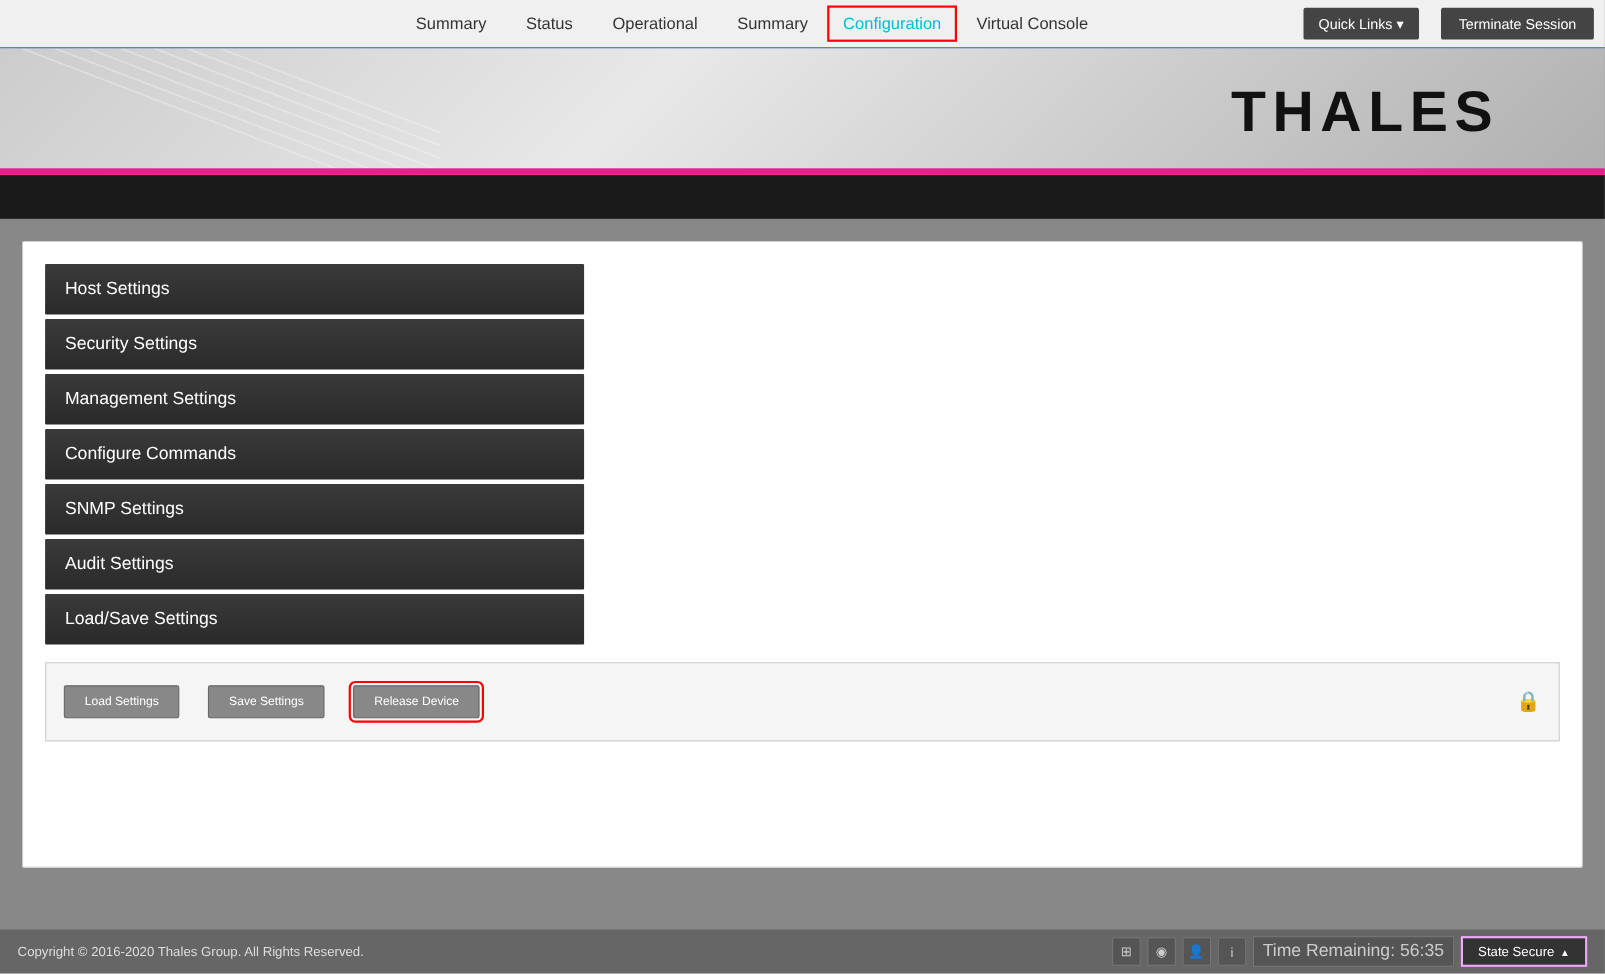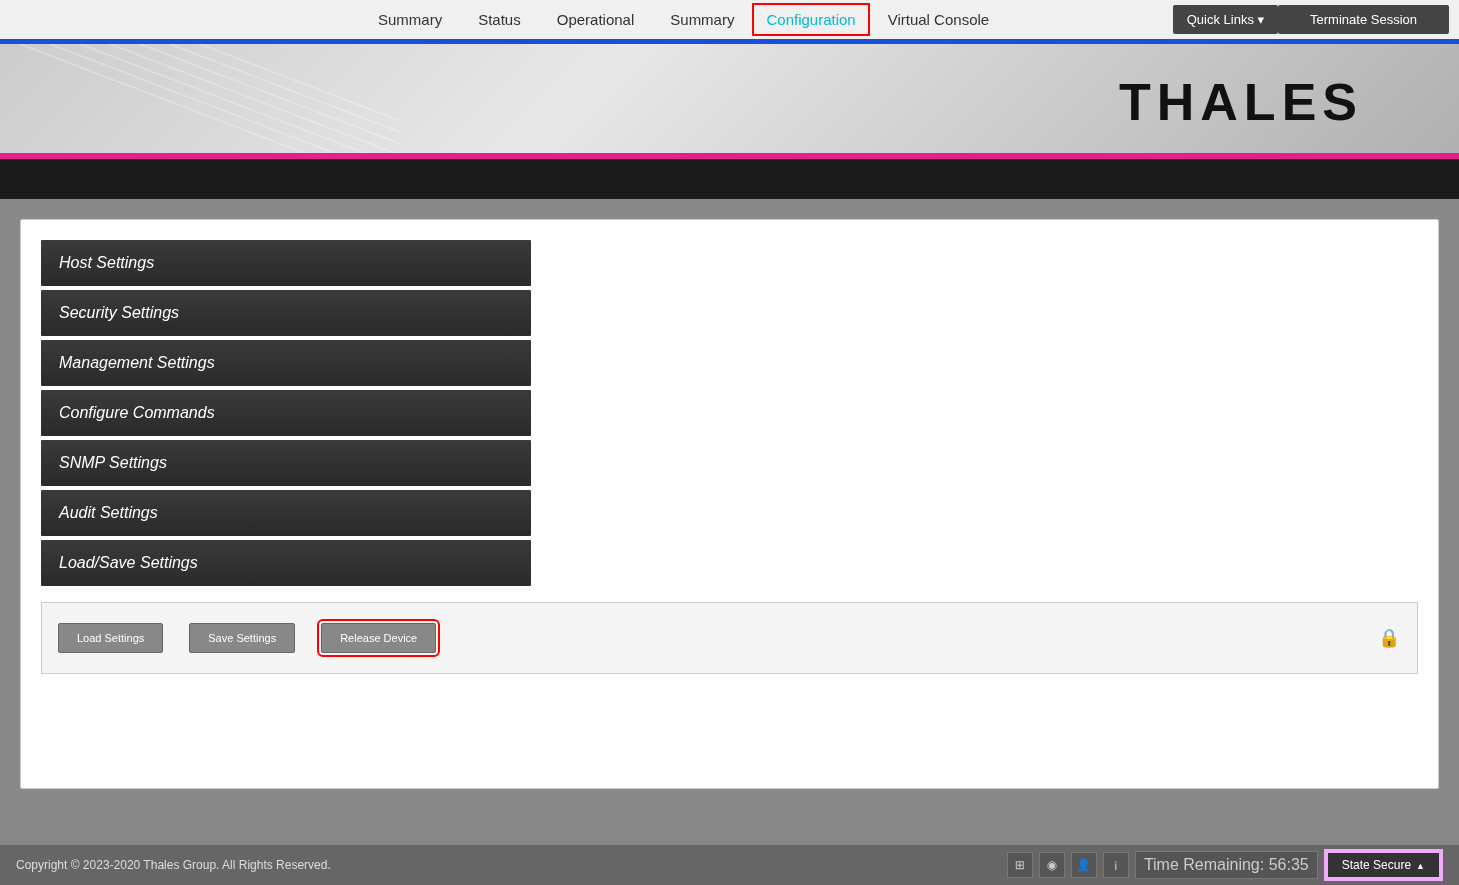--- a/index.html
+++ b/index.html
@@ -11,21 +11,21 @@
       overflow: hidden;
     }
 
     
     .top-nav {
       height: 44px;
       background: #f0f0f0;
       display: flex;
       align-items: center;
       padding: 0 10px;
-      border-bottom: 5px solid #1d4ed8;
+      border-bottom: 1px solid #1d4ed8;
       position: relative;
     }
     .top-nav-links {
       display: flex;
       align-items: center;
       gap: 0;
       margin: 0 auto;
       margin-left: 350px;
     }
     .nav-link {
@@ -36,40 +36,40 @@
       text-decoration: none;
     }
     .nav-link.active {
       color: #00bcd4;
       border: 2px solid red;
       padding: 6px 12px;
     }
     .nav-right {
       display: flex;
       align-items: center;
-      gap: 0;
+      gap: 20px;
       margin-left: auto;
     }
     .quick-links-btn {
       background: #444;
       color: #fff;
       border: none;
       padding: 7px 14px;
       font-size: 13px;
       cursor: pointer;
       display: flex;
       align-items: center;
       gap: 6px;
       border-radius: 2px;
     }
     .terminate-btn {
       background: #444;
       color: #fff;
       border: none;
-      padding: 7px 32px;
+      padding: 7px 16px;
       font-size: 13px;
       cursor: pointer;
       border-radius: 2px;
     }
 
     
     .header-banner {
       height: 115px;
       background: linear-gradient(135deg, #ccc 0%, #e8e8e8 40%, #b0b0b0 100%);
       position: relative;
@@ -122,21 +122,20 @@
       width: 490px;
     }
     .menu-item {
       background: linear-gradient(to bottom, #3a3a3a 0%, #2a2a2a 100%);
       color: #fff;
       padding: 14px 18px;
       margin-bottom: 4px;
       font-size: 16px;
       cursor: pointer;
       border-radius: 1px;
-      font-style: italic;
     }
 
     
     .actions-panel {
       margin-top: 16px;
       border: 1px solid #ccc;
       background: #f5f5f5;
       padding: 20px 16px;
       display: flex;
       align-items: center;
@@ -197,21 +196,21 @@
     .time-badge {
       background: #555;
       border: 1px solid #777;
       color: #ccc;
       font-size: 16px;
       padding: 4px 8px;
     }
     .state-btn {
       background: #333;
       color: #fff;
-      border: 4px solid #f0abfc;
+      border: 2px solid #f0abfc;
       padding: 5px 14px;
       font-size: 12px;
       cursor: pointer;
       display: flex;
       align-items: center;
       gap: 5px;
     }
     .chevron-up::after {
       content: '▲';
       font-size: 9px;
@@ -283,21 +282,21 @@
     <div class="actions-panel">
       <button class="action-btn">Load Settings</button>
       <button class="action-btn">Save Settings</button>
       <button class="action-btn highlighted">Release Device</button>
       <span class="lock-icon">🔒</span>
     </div>
   </div>
 </div>
 
 <div class="footer">
-  <span class="footer-copy">Copyright © 2023-2020 Thales Group. All Rights Reserved.</span>
+  <span class="footer-copy">Copyright © 2016-2020 Thales Group. All Rights Reserved.</span>
   <div class="footer-right">
     <div class="footer-icon">⊞</div>
     <div class="footer-icon">◉</div>
     <div class="footer-icon">👤</div>
     <div class="footer-icon">ℹ</div>
     <div class="time-badge">Time Remaining: 56:35</div>
     <button class="state-btn">
       <span>State Secure</span>
       <span class="chevron-up"></span>
     </button>

